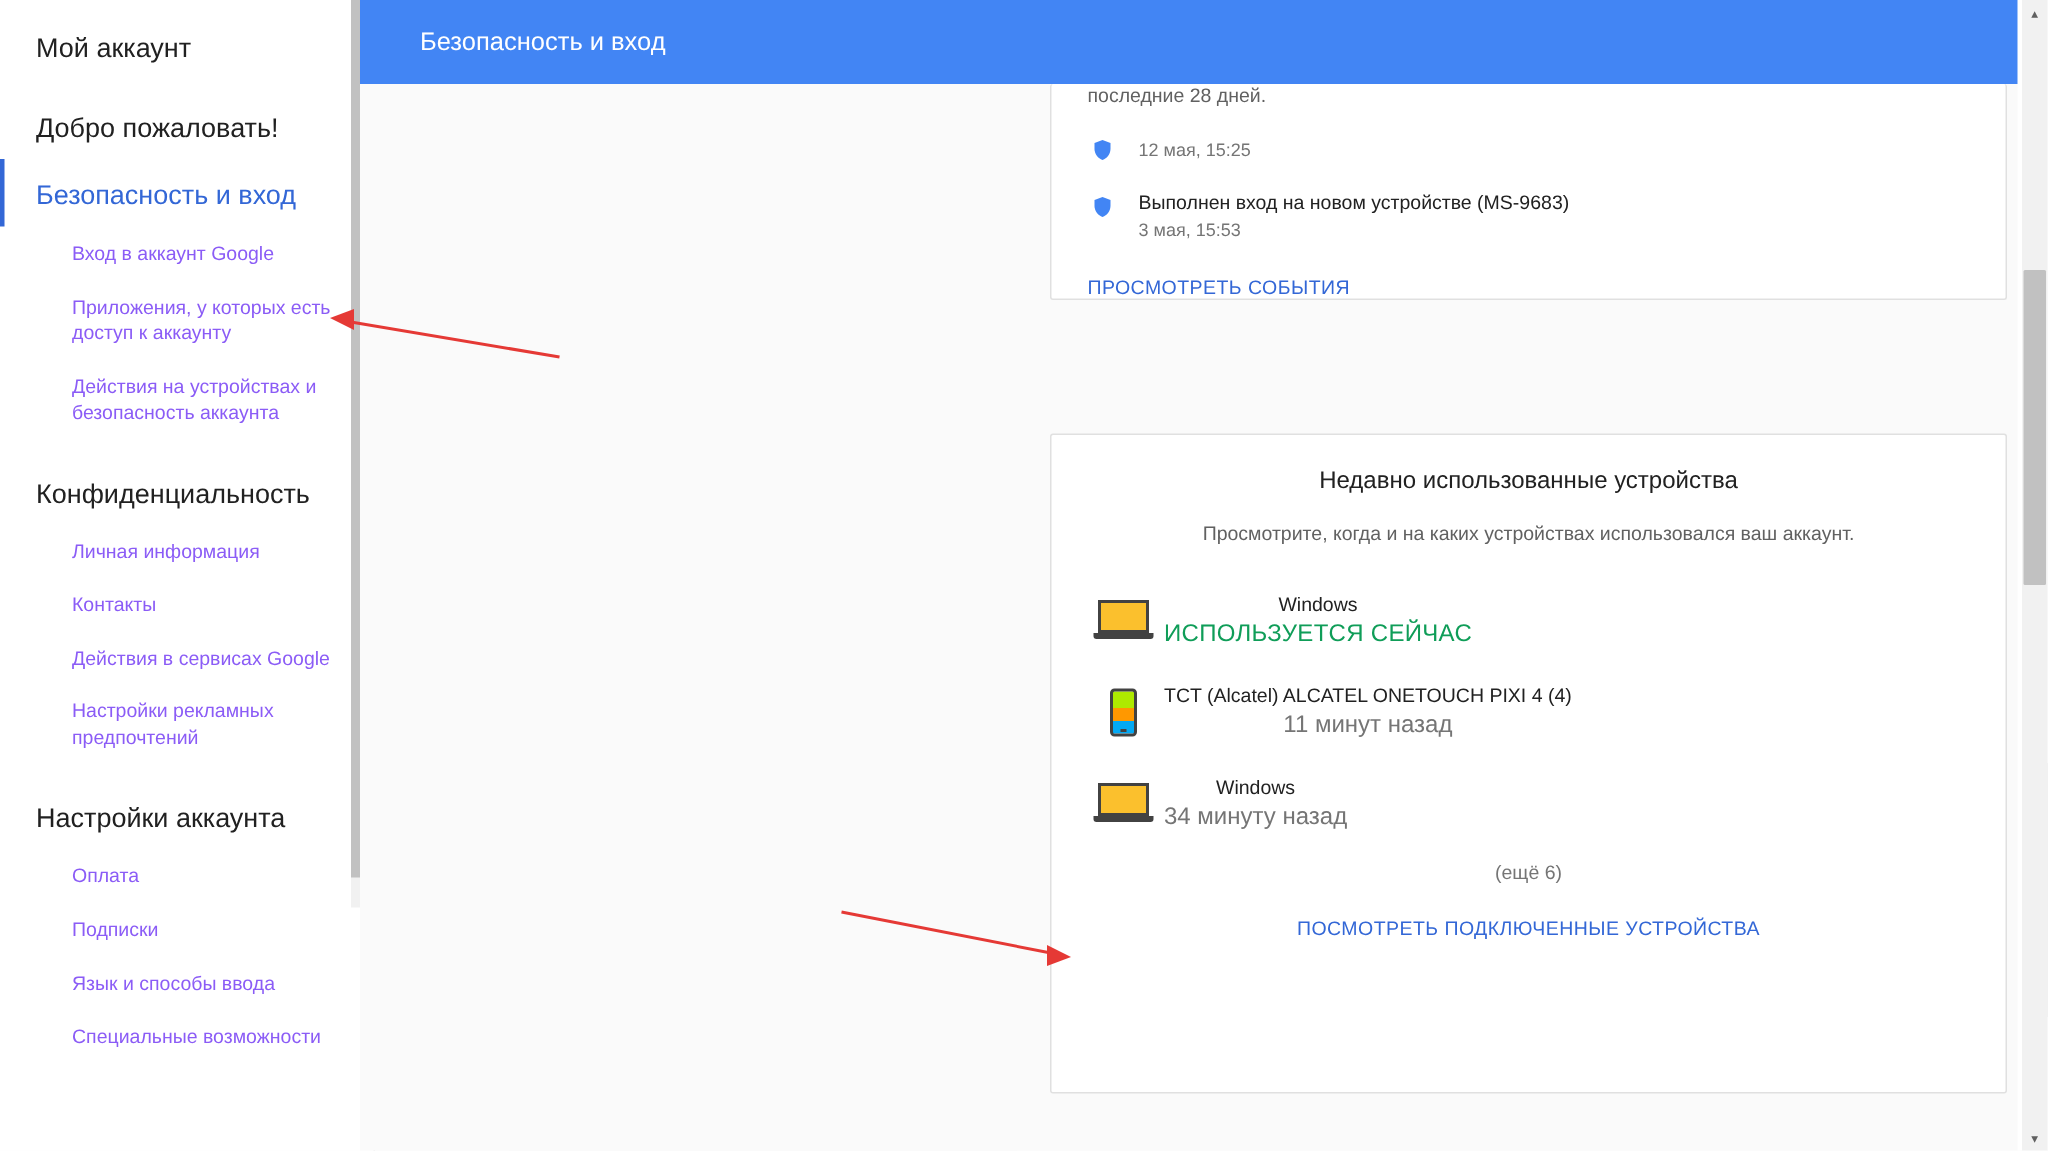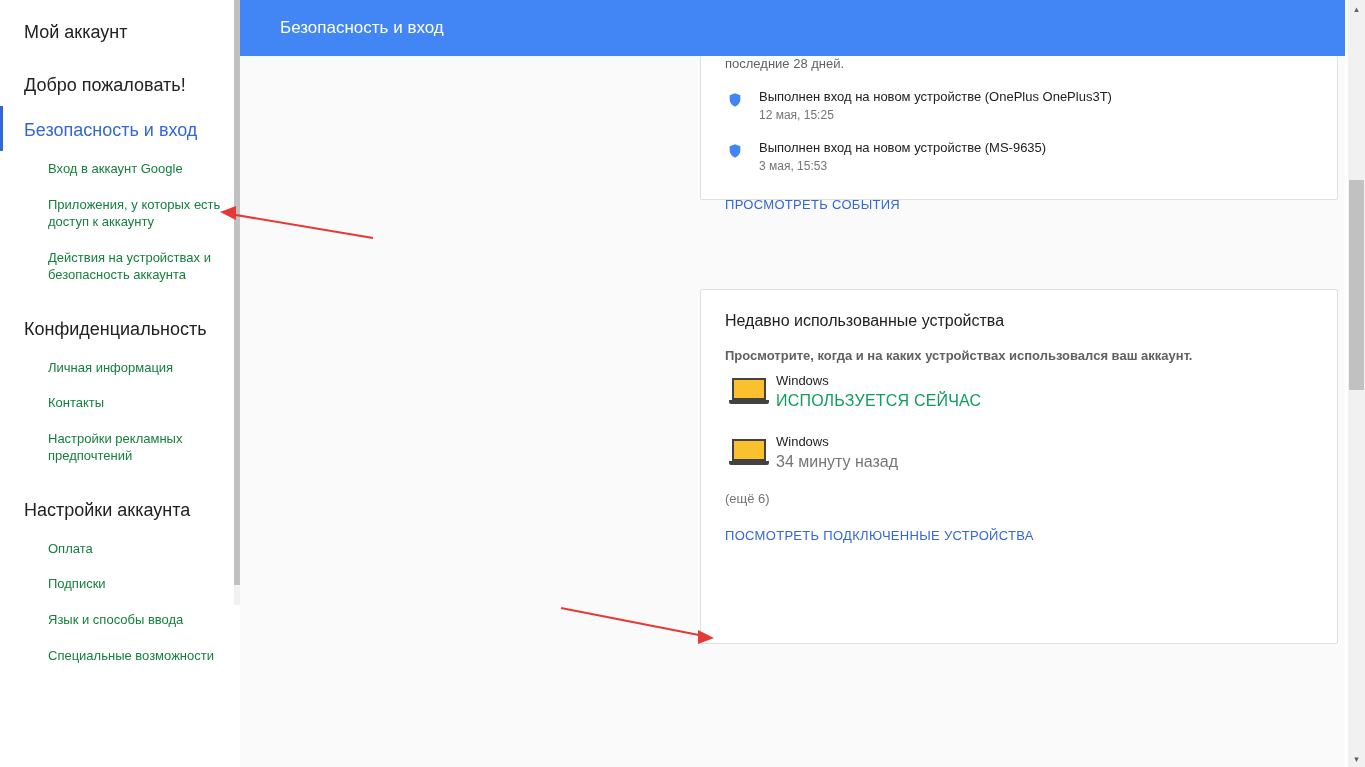--- a/index.html
+++ b/index.html
@@ -49,21 +49,21 @@
     font-weight: 400;
   }
   .sidebar-section-head.active {
     color: #3367d6;
     font-weight: 500;
     border-left: 3px solid #3367d6;
     padding-left: 21px;
   }
   .sidebar-item {
     font-size: 13px;
-    color: #15803d;
+    color: #8b5cf6;
     padding: 9px 24px 9px 48px;
     line-height: 1.35;
     cursor: pointer;
   }
   .sidebar-gap { height: 12px; }
 
   .header-bar {
     position: absolute;
     left: 240px;
     top: 0;
@@ -98,22 +98,23 @@
     top: 0;
     width: 638px;
     height: 144px;
     border-top: none;
     padding: 0 24px 18px 24px;
   }
   .card-devices {
     left: 460px;
     top: 233px;
     width: 638px;
-    height: 355px;
+    height: 440px;
     padding: 22px 24px 16px 24px;
+    text-align: center;
   }
 
   .truncated-line {
     color: #616161;
     font-size: 13px;
     margin-bottom: 10px;
     white-space: nowrap;
     overflow: hidden;
   }
 
@@ -142,21 +143,21 @@
   }
 
   .card-title {
     font-size: 16px;
     color: #212121;
     margin-bottom: 18px;
   }
   .card-desc {
     font-size: 13px;
     color: #616161;
-    font-weight: bold;
+    margin-bottom: 22px;
   }
 
   .device-row {
     display: flex;
     align-items: center;
     gap: 7px;
     padding: 10px 0 14px 4px;
   }
   .device-icon-wrap {
     width: 40px; height: 34px;
@@ -245,20 +246,21 @@
 
   <div class="sidebar-section-head active">Безопасность и вход</div>
   <div class="sidebar-item">Вход в аккаунт Google</div>
   <div class="sidebar-item">Приложения, у которых есть доступ к аккаунту</div>
   <div class="sidebar-item">Действия на устройствах и безопасность аккаунта</div>
 
   <div class="sidebar-gap"></div>
   <div class="sidebar-section-head">Конфиденциальность</div>
   <div class="sidebar-item">Личная информация</div>
   <div class="sidebar-item">Контакты</div>
+  <div class="sidebar-item">Действия в сервисах Google</div>
   <div class="sidebar-item">Настройки рекламных предпочтений</div>
 
   <div class="sidebar-gap"></div>
   <div class="sidebar-section-head">Настройки аккаунта</div>
   <div class="sidebar-item">Оплата</div>
   <div class="sidebar-item">Подписки</div>
   <div class="sidebar-item">Язык и способы ввода</div>
   <div class="sidebar-item">Специальные возможности</div>
 
 </div>
@@ -270,31 +272,30 @@
 <div class="main-area">
 
   <div class="card card-events">
     <div class="truncated-line">последние 28 дней.</div>
 
     <div class="event-row">
       <svg class="shield-icon" viewBox="0 0 24 24">
           <path fill="#4285f4" d="M12 2 L4 5 V11 C4 16 7.5 20.5 12 22 C16.5 20.5 20 16 20 11 V5 Z"></path>
         </svg>
       <div>
-        <div class="event-text">Выполнен вход на новом устройстве (OnePlus OnePlus3T)</div>
         <div class="event-sub">12 мая, 15:25</div>
       </div>
     </div>
 
     <div class="event-row">
       <svg class="shield-icon" viewBox="0 0 24 24">
           <path fill="#4285f4" d="M12 2 L4 5 V11 C4 16 7.5 20.5 12 22 C16.5 20.5 20 16 20 11 V5 Z"></path>
         </svg>
       <div>
-        <div class="event-text">Выполнен вход на новом устройстве (MS-9635)</div>
+        <div class="event-text">Выполнен вход на новом устройстве (MS-9683)</div>
         <div class="event-sub">3 мая, 15:53</div>
       </div>
     </div>
 
     <span class="card-action-link">ПРОСМОТРЕТЬ СОБЫТИЯ</span>
   </div>
 
   <div class="card card-devices">
     <div class="card-title">Недавно использованные устройства</div>
     <div class="card-desc">Просмотрите, когда и на каких устройствах использовался ваш аккаунт.</div>
@@ -305,20 +306,29 @@
             <div class="laptop-screen"></div>
             <div class="laptop-base"></div>
           </div>
       </div>
       <div>
         <div class="device-text">Windows</div>
         <div class="device-sub now">ИСПОЛЬЗУЕТСЯ СЕЙЧАС</div>
       </div>
     </div>
 
+    <div class="device-row">
+      <div class="device-icon-wrap">
+        <div class="phone-icon"></div>
+      </div>
+      <div>
+        <div class="device-text">TCT (Alcatel) ALCATEL ONETOUCH PIXI 4 (4)</div>
+        <div class="device-sub">11 минут назад</div>
+      </div>
+    </div>
 
     <div class="device-row">
       <div class="device-icon-wrap">
         <div class="laptop-icon">
             <div class="laptop-screen"></div>
             <div class="laptop-base"></div>
           </div>
       </div>
       <div>
         <div class="device-text">Windows</div>

